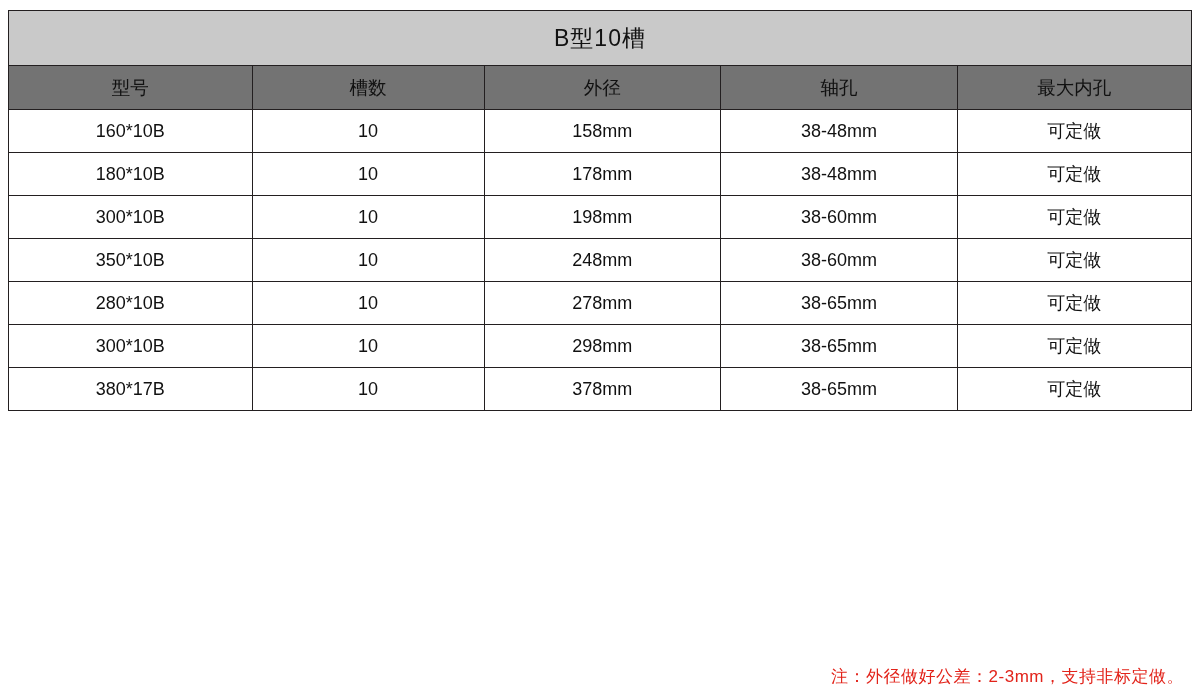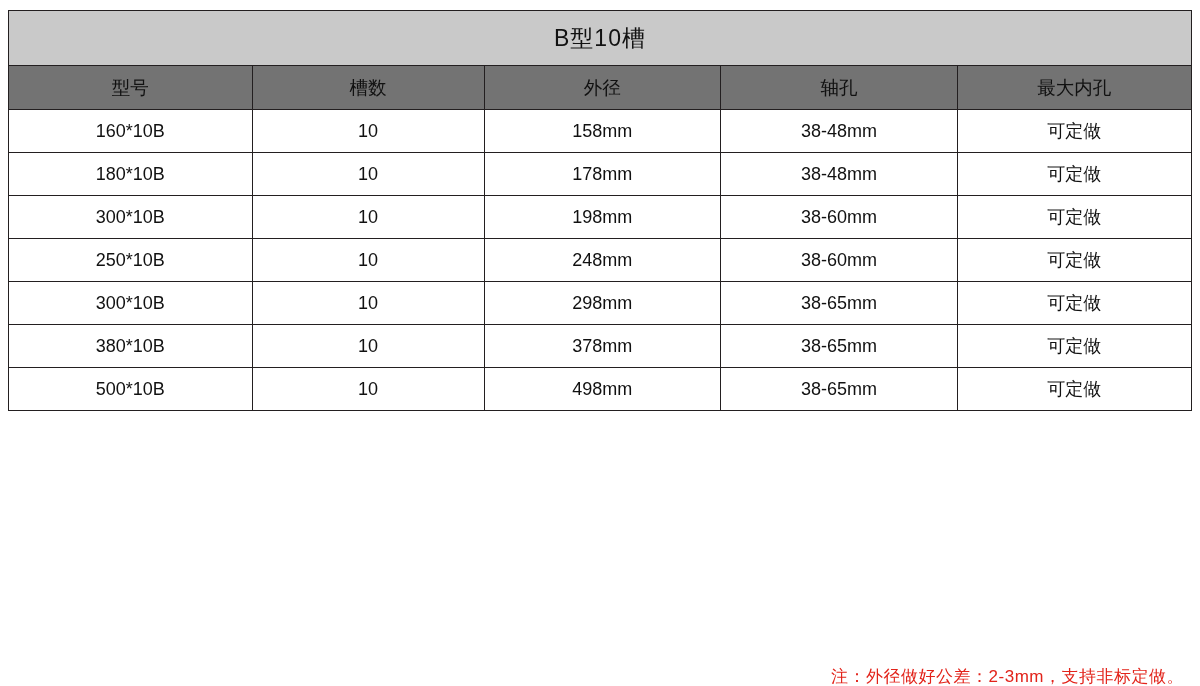--- a/index.html
+++ b/index.html
@@ -110,44 +110,44 @@
         <td class="data-cell">可定做</td>
       </tr>
       <tr>
         <td class="data-cell">300*10B</td>
         <td class="data-cell">10</td>
         <td class="data-cell">198mm</td>
         <td class="data-cell">38-60mm</td>
         <td class="data-cell">可定做</td>
       </tr>
       <tr>
-        <td class="data-cell">250*10B</td>
+        <td class="data-cell">350*10B</td>
         <td class="data-cell">10</td>
         <td class="data-cell">248mm</td>
         <td class="data-cell">38-60mm</td>
+        <td class="data-cell">可定做</td>
+      </tr>
+      <tr>
+        <td class="data-cell">280*10B</td>
+        <td class="data-cell">10</td>
+        <td class="data-cell">278mm</td>
+        <td class="data-cell">38-65mm</td>
         <td class="data-cell">可定做</td>
       </tr>
       <tr>
         <td class="data-cell">300*10B</td>
         <td class="data-cell">10</td>
         <td class="data-cell">298mm</td>
         <td class="data-cell">38-65mm</td>
         <td class="data-cell">可定做</td>
       </tr>
       <tr>
-        <td class="data-cell">380*10B</td>
+        <td class="data-cell">380*17B</td>
         <td class="data-cell">10</td>
         <td class="data-cell">378mm</td>
-        <td class="data-cell">38-65mm</td>
-        <td class="data-cell">可定做</td>
-      </tr>
-      <tr>
-        <td class="data-cell">500*10B</td>
-        <td class="data-cell">10</td>
-        <td class="data-cell">498mm</td>
         <td class="data-cell">38-65mm</td>
         <td class="data-cell">可定做</td>
       </tr>
     </tbody>
   </table>
 
   <div class="note">注：外径做好公差：2-3mm，支持非标定做。</div>
 
 </div>
 

